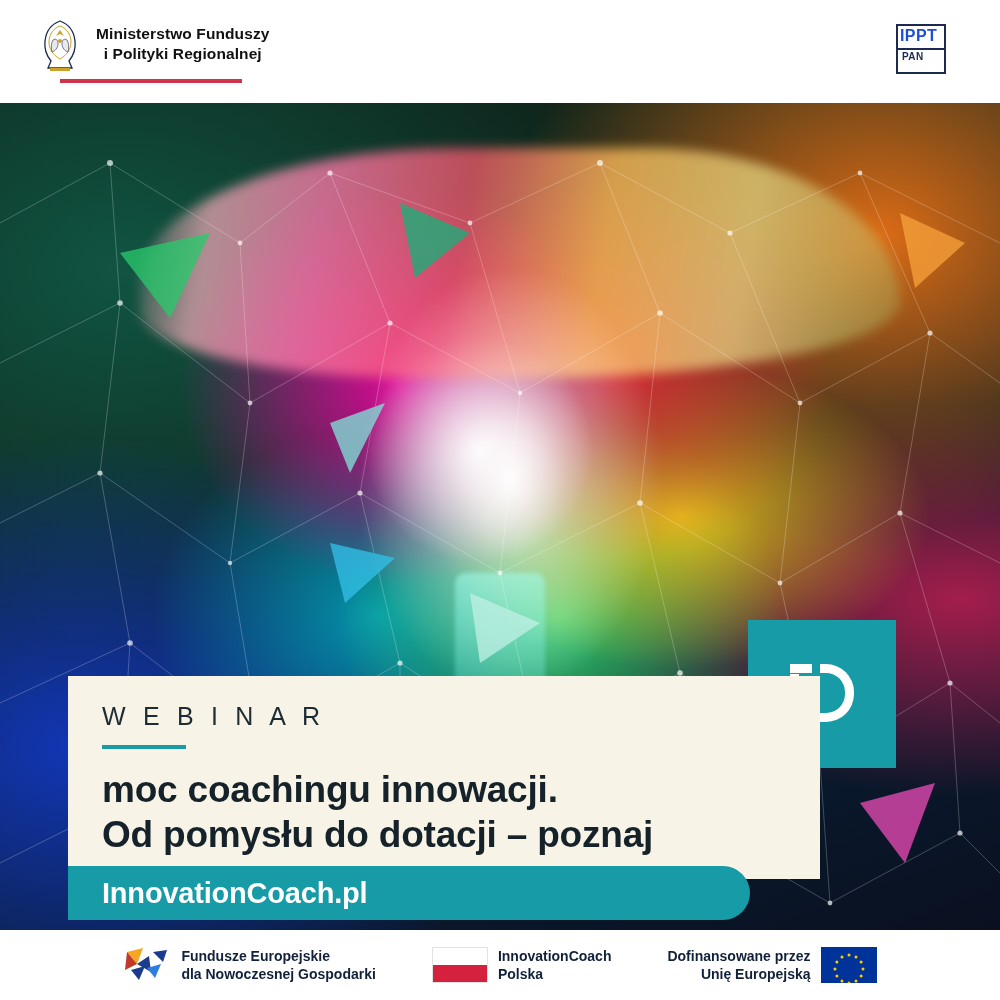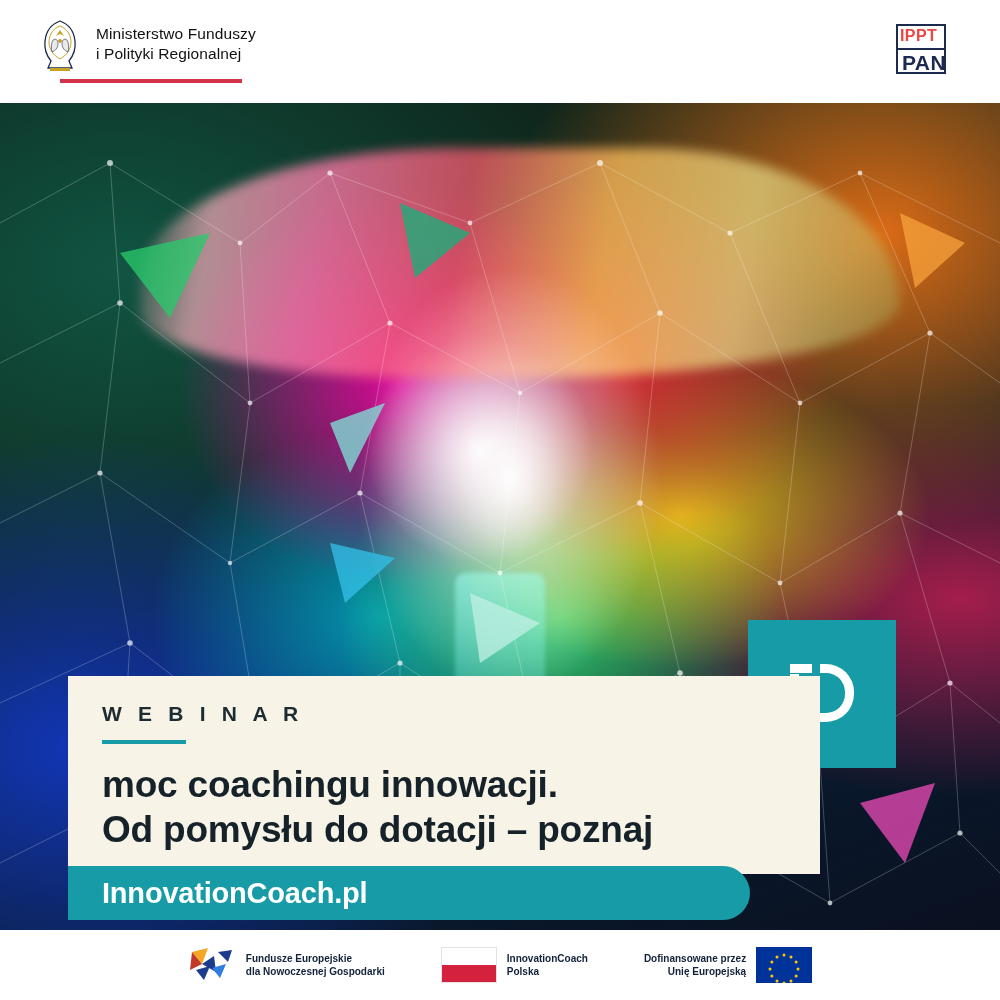--- a/index.html
+++ b/index.html
@@ -38,25 +38,26 @@
     align-items: flex-start;
     gap: 12px;
   }
   .eagle {
     width: 48px;
     height: 58px;
     position: relative;
   }
   .ministry-text {
     font-size: 15.5px;
-    font-weight: normal;
+    font-weight: bold;
     color: #111111;
     line-height: 1.32;
     letter-spacing: 0.1px;
     padding-top: 6px;
+    text-align: center;
   }
   .ministry-rule {
     position: absolute;
     left: 60px;
     top: 79px;
     width: 182px;
     height: 4px;
     background: #d1344a;
   }
 
@@ -81,29 +82,29 @@
     height: 50px;
     border: 2px solid #1b2a4e;
     box-sizing: border-box;
   }
   .ippt-mark .ippt-top {
     position: absolute;
     left: 4px;
     top: 4px;
     font-size: 16px;
     font-weight: bold;
-    color: #ef4444;
+    color: #1d4ed8;
     letter-spacing: 0.4px;
     line-height: 1;
   }
   .ippt-mark .ippt-bot {
     position: absolute;
     left: 6px;
     top: 28px;
-    font-size: 21px;
+    font-size: 10px;
     font-weight: bold;
     color: #1b2a4e;
     letter-spacing: 0.4px;
     line-height: 1;
   }
   .ippt-mark .bar {
     position: absolute;
     left: 2px;
     top: 24px;
     width: 46px;
@@ -231,22 +232,22 @@
     position: absolute;
     left: 68px;
     top: 676px;
     width: 752px;
     background: #f7f3e6;
     padding: 26px 0 22px 0;
     z-index: 4;
   }
   .kicker {
     margin: 0 0 0 34px;
-    font-size: 21px;
-    font-weight: bold;
+    font-size: 25px;
+    font-weight: normal;
     letter-spacing: 5.2px;
     color: #1d2b33;
   }
   .kicker-rule {
     margin: 14px 0 18px 34px;
     width: 84px;
     height: 4px;
     background: #179ba7;
   }
   .headline {
@@ -292,21 +293,21 @@
     gap: 0;
     z-index: 5;
   }
   .f-item {
     display: flex;
     align-items: center;
     gap: 10px;
   }
   .f-sep { width: 56px; }
   .f-label {
-    font-size: 10px;
+    font-size: 14px;
     font-weight: bold;
     color: #12213a;
     line-height: 1.3;
     white-space: pre-line;
   }
   .fe-logo {
     width: 48px; height: 38px; position: relative;
   }
   .pl-flag {
     width: 56px; height: 36px;

